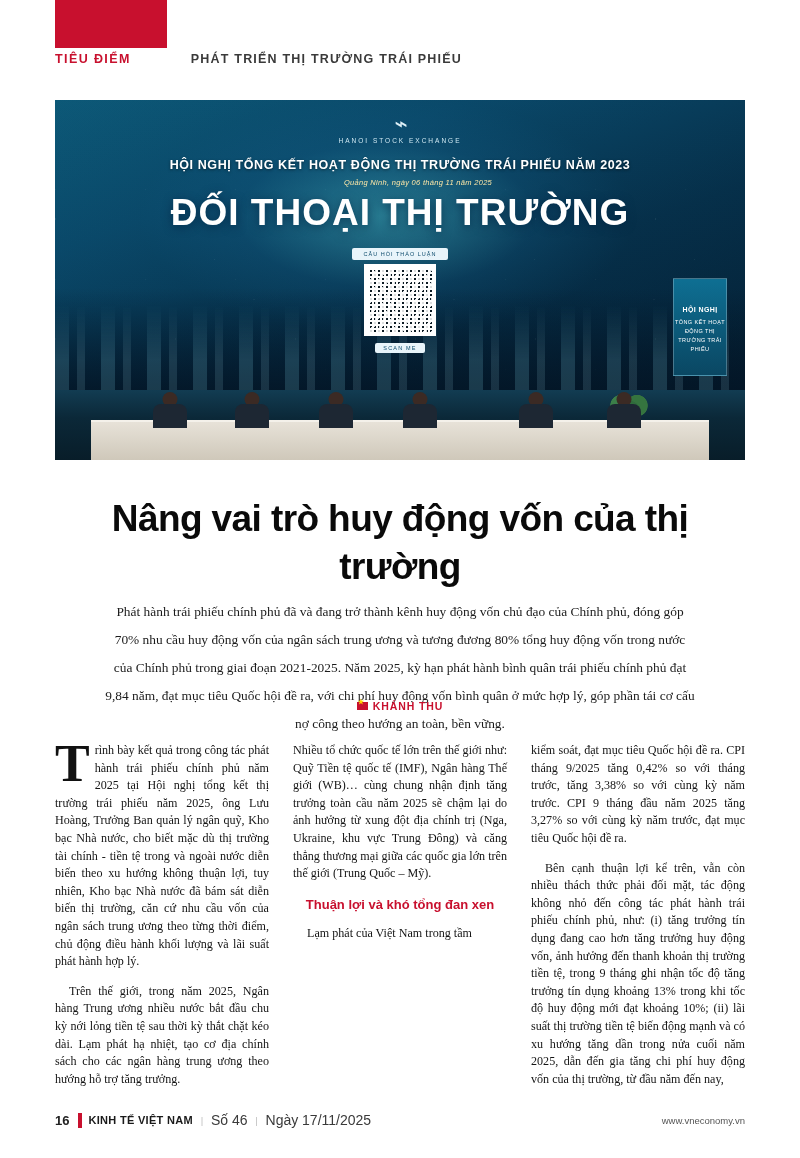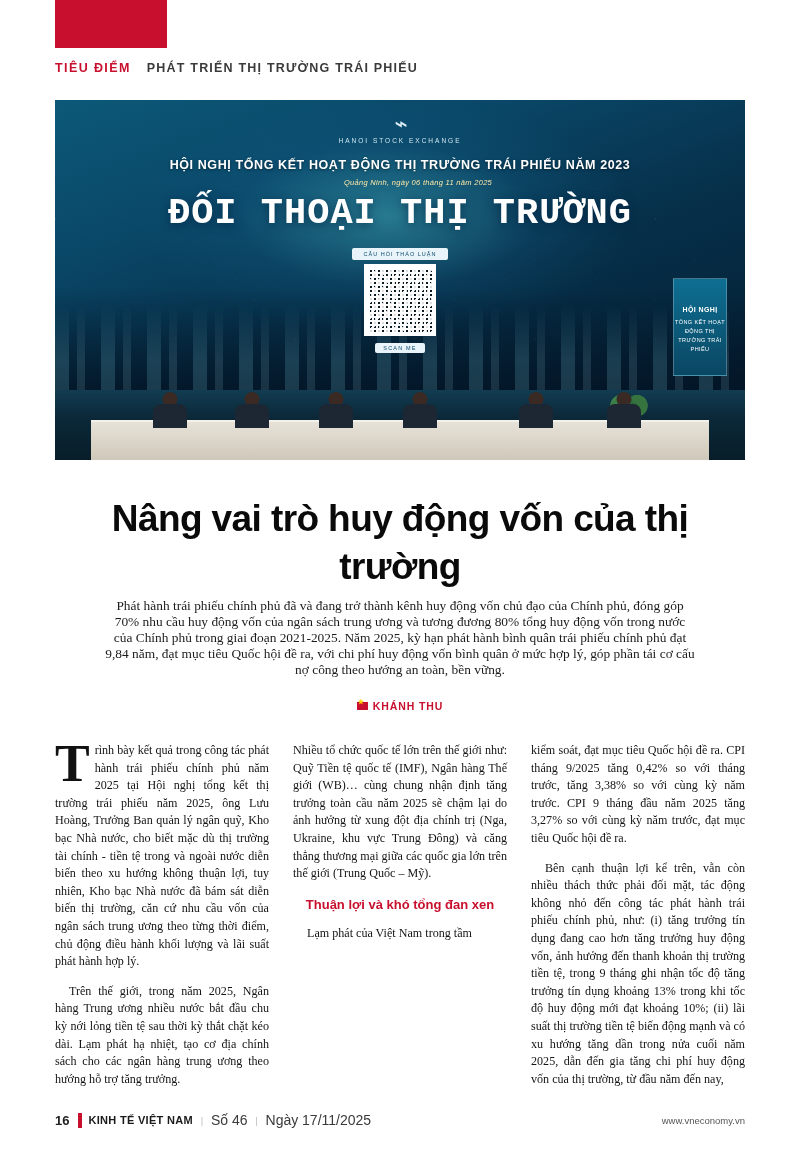--- a/index.html
+++ b/index.html
@@ -22,38 +22,39 @@
     height: 88px;
   }
   .red-block {
     position: absolute;
     left: 55px; top: 0;
     width: 112px; height: 48px;
     background: #c8102e;
   }
   .hdr-row {
     position: absolute;
-    left: 55px; top: 61px;
+    left: 55px; top: 52px;
     display: flex;
     align-items: center;
-    gap: 16px;
+    gap: 24px;
   }
   .hdr-kicker {
     font-family: "Liberation Sans", sans-serif;
     font-weight: bold;
     font-size: 12.5px;
     letter-spacing: 1.4px;
     color: #c8102e;
   }
   .hdr-section {
     font-family: "Liberation Sans", sans-serif;
     font-weight: bold;
     font-size: 12.5px;
     letter-spacing: 1.2px;
     color: #3a3a3a;
+    margin-left: 36px;
   }
 
   
   .hero {
     position: absolute;
     left: 55px; top: 100px;
     width: 690px; height: 360px;
     overflow: hidden;
     background: #0a2a3a;
   }
@@ -120,21 +121,21 @@
     font-family: "Liberation Sans", sans-serif;
     font-style: italic;
     font-size: 7.5px;
     color: #ffe9a8;
     letter-spacing: .3px;
     padding-left: 36px;
   }
   .screen-big {
     position: absolute; left: 0; right: 0; top: 92px;
     text-align: center;
-    font-family: Liberation Mono, monospace;
+    font-family: Liberation Sans, sans-serif;
     font-weight: bold;
     font-size: 37px;
     letter-spacing: 1px;
     color: #ffffff;
     text-shadow: 0 2px 10px rgba(0,30,60,.65);
   }
   .qr-wrap {
     position: absolute; left: 50%; top: 148px; transform: translateX(-50%);
     width: 96px;
     text-align: center;
@@ -236,21 +237,21 @@
   }
   .headline .l2 { display: block; }
 
   .standfirst {
     position: absolute;
     left: 105px; top: 598px;
     width: 590px;
     text-align: center;
     font-family: "Liberation Serif", serif;
     font-size: 13.4px;
-    line-height: 16px;
+    line-height: 28px;
     color: #1b1b1b;
   }
 
   .byline {
     position: absolute;
     left: 0; top: 700px; width: 800px;
     text-align: center;
     font-family: "Liberation Sans", sans-serif;
     font-weight: bold;
     font-size: 10.5px;

